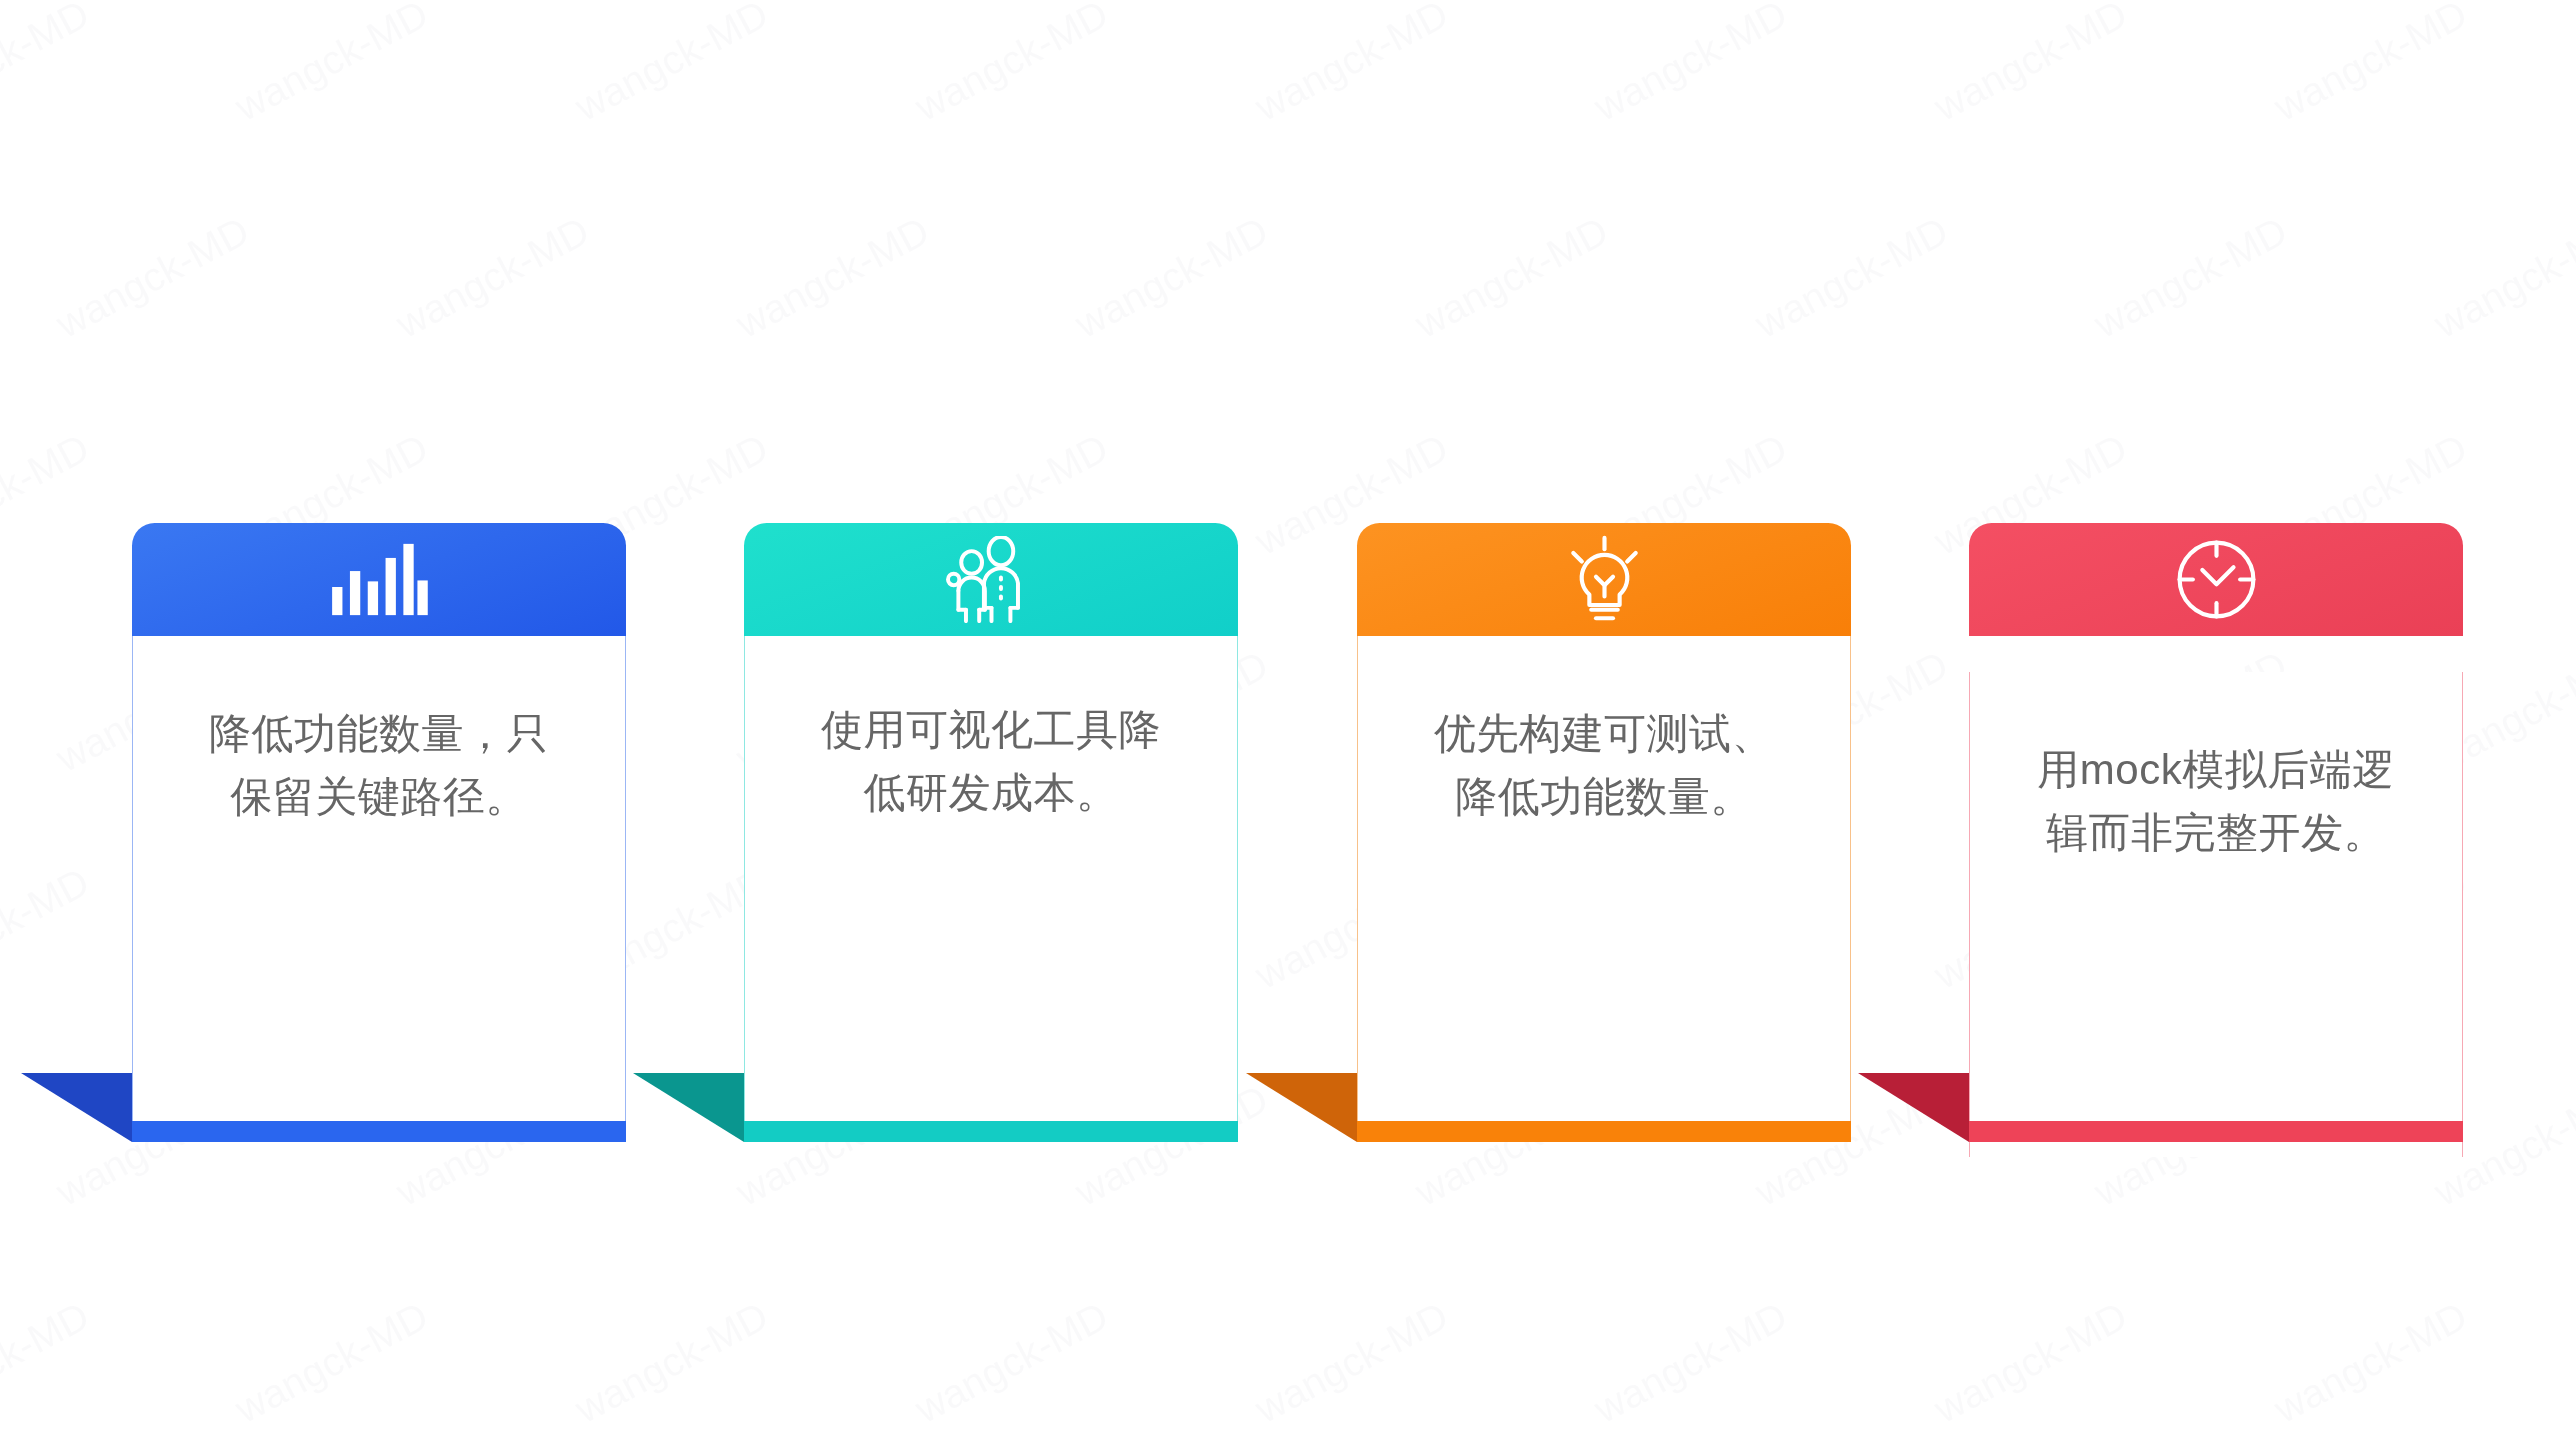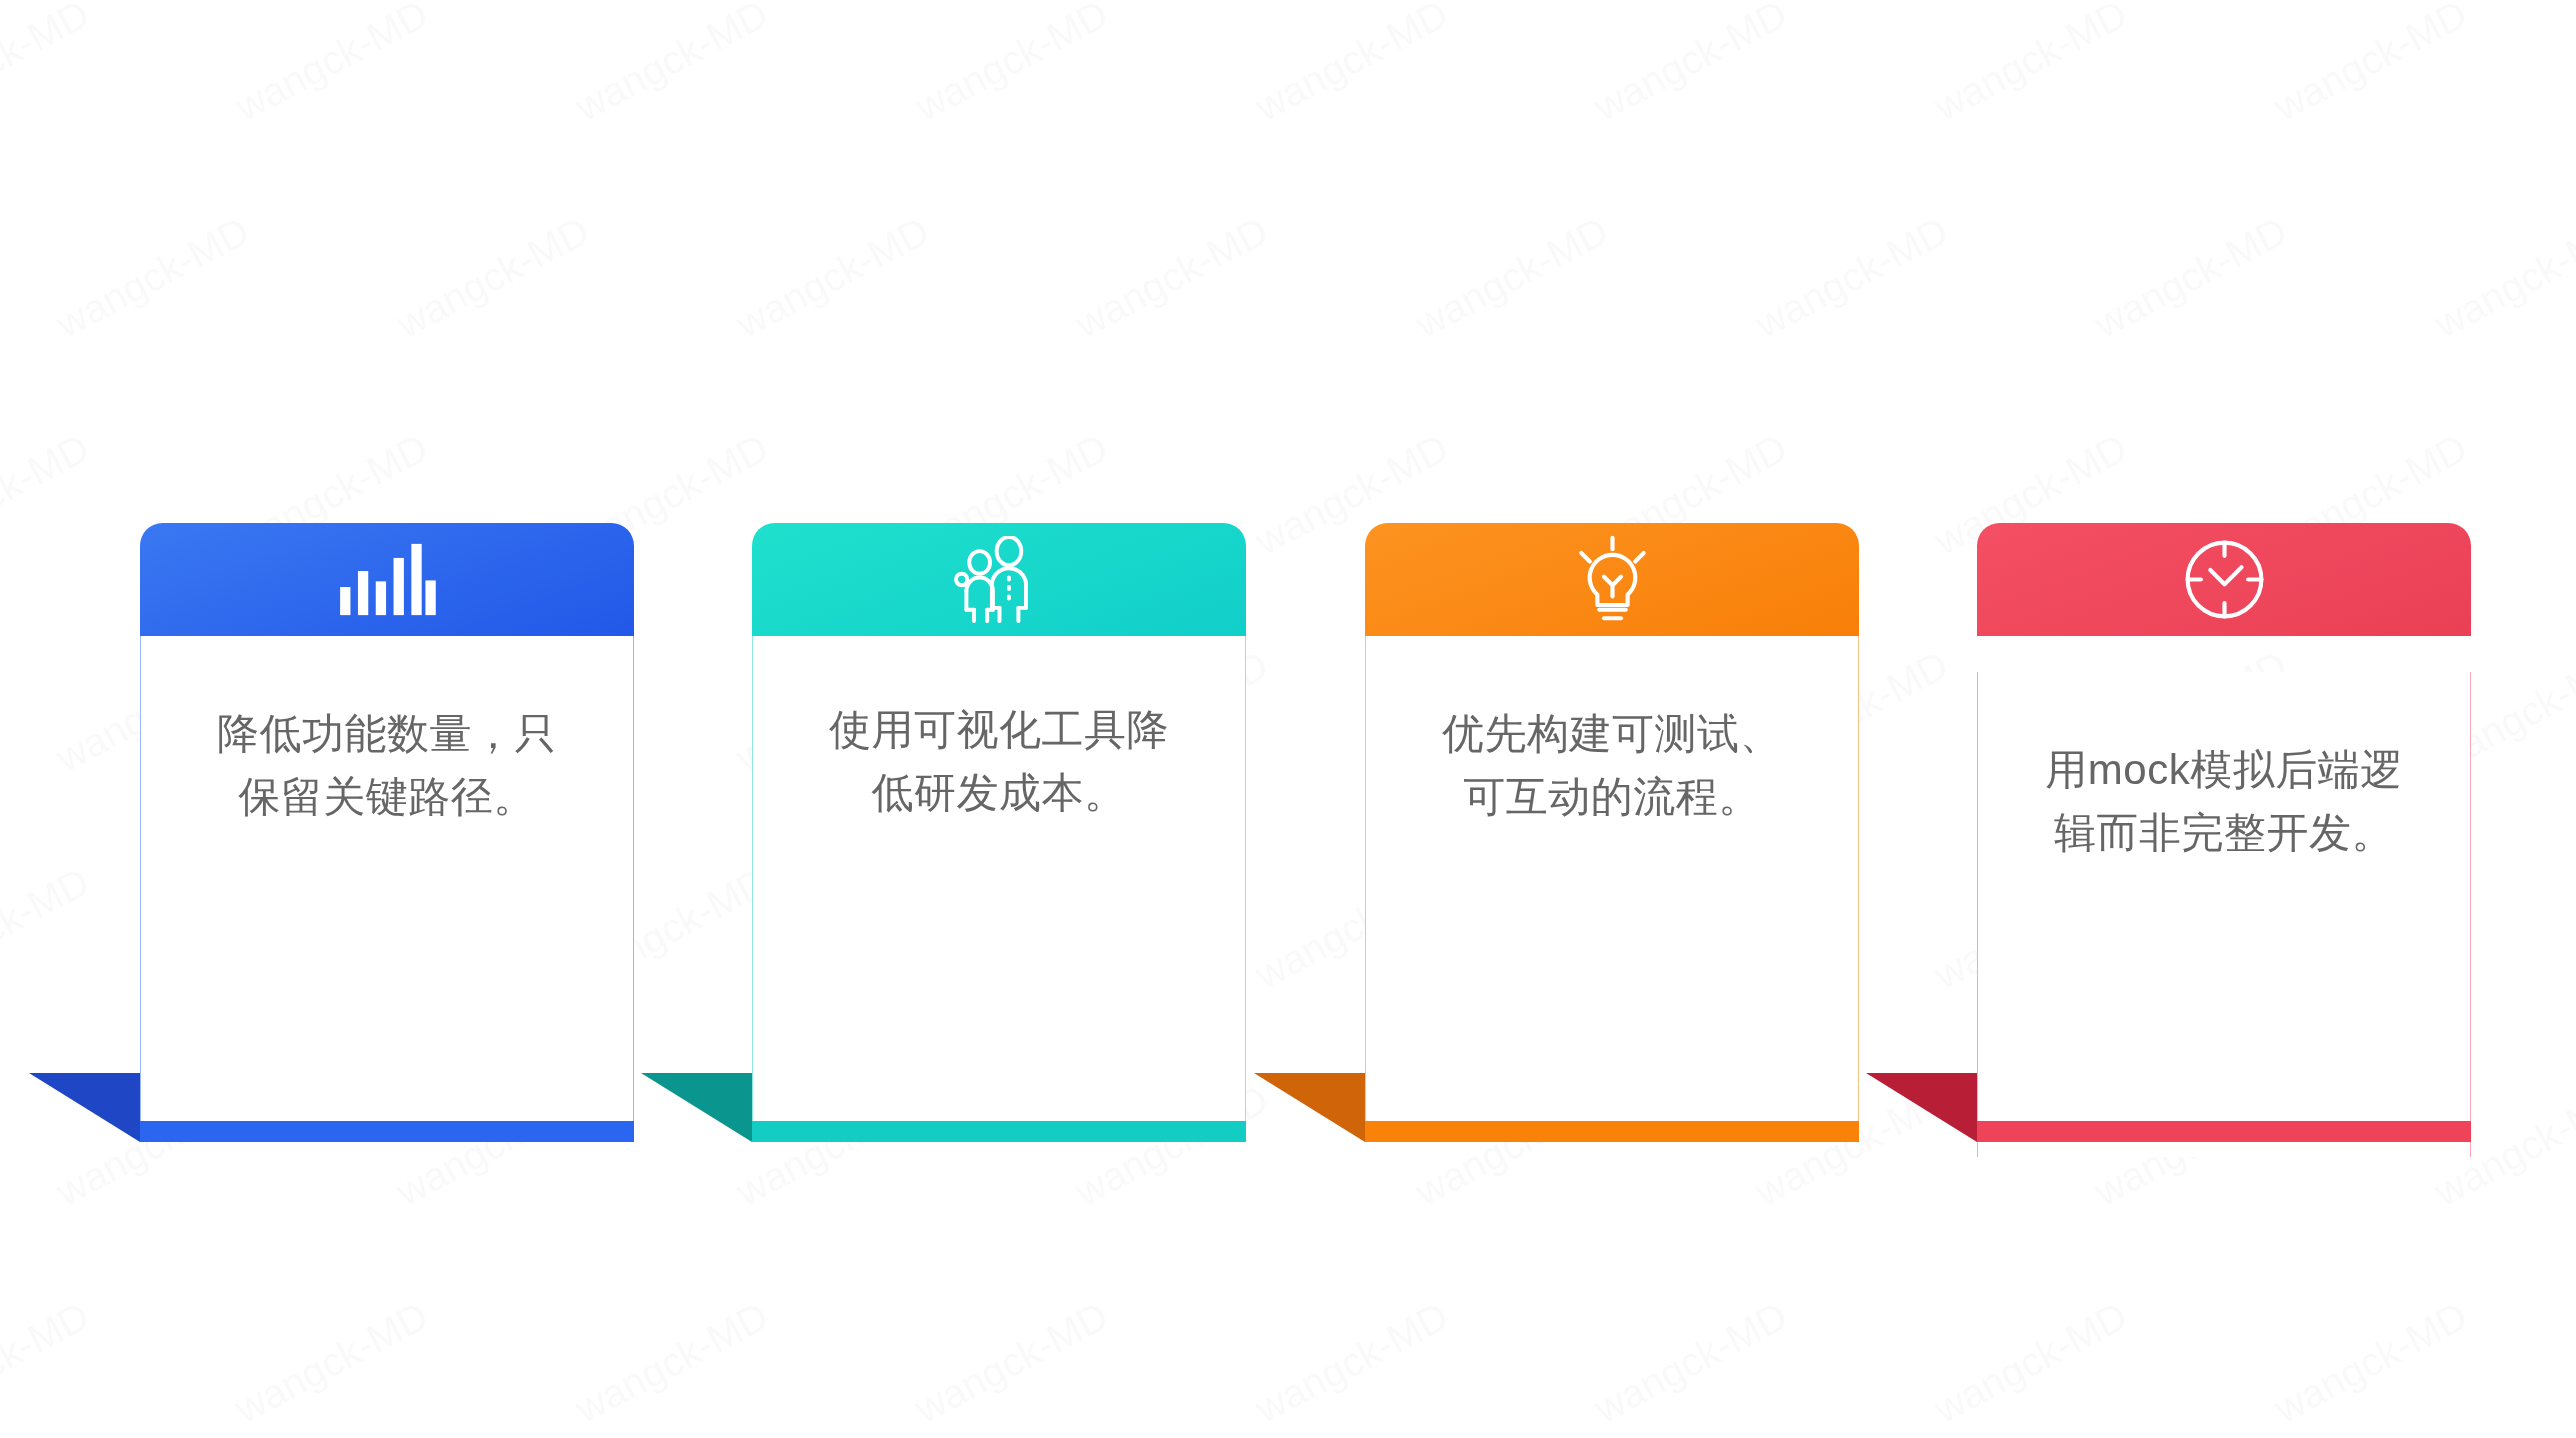--- a/index.html
+++ b/index.html
@@ -31,21 +31,21 @@
     text-align: center;
     font-size: 77px;
     line-height: 94px;
     font-weight: 700;
     color: #1e1e1e;
     letter-spacing: 0.9px;
   }
 
   .cards {
     position: absolute;
-    left: 140px;
+    left: 132px;
     top: 523px;
     width: 2333px;
     height: 623px;
   }
 
   .card {
     position: absolute;
     top: 0;
     width: 494px;
     height: 619px;
@@ -281,21 +281,21 @@
               <path d="M46 22 a24 24 0 0 1 16 42 l0 11 l-32 0 l0 -11 a24 24 0 0 1 16 -42 z"></path>
               <path d="M46 66 l0 -12 l-9 -9"></path>
               <path d="M46 54 l9 -9"></path>
               <path d="M32 80 l28 0"></path>
               <path d="M37 89 l18 0"></path>
             </svg>
           </span>
         </div>
       </div>
       <div class="card-body" style="border-left-color: rgb(248, 193, 138); border-right-color: rgb(248, 193, 138);">
-        <div class="card-text">优先构建可测试、可互动的流程。</div>
+        <div class="card-text">优先构建可测试、降低功能数量。</div>
       </div>
       <div class="card-footbar" style="background: rgb(249, 130, 9);"></div>
     </div>
 
     <div class="card card-4">
       <div class="card-ribbon" style="border-left: 111px solid transparent; border-top: 0px solid rgb(184, 31, 55); border-right-style: solid; border-bottom: 69px solid rgb(184, 31, 55); border-right-width: 0px; transform: scaleY(-1);"></div>
       <div class="card-head" style="background: linear-gradient(160deg, rgb(244, 79, 99) 0%, rgb(234, 64, 86) 100%);">
         <div class="card-head-inner">
           <span>
             <svg class="icon-svg" width="87" height="87" viewBox="0 0 92 92" fill="none" stroke="#ffffff" stroke-width="4.4" stroke-linecap="round" stroke-linejoin="round">

